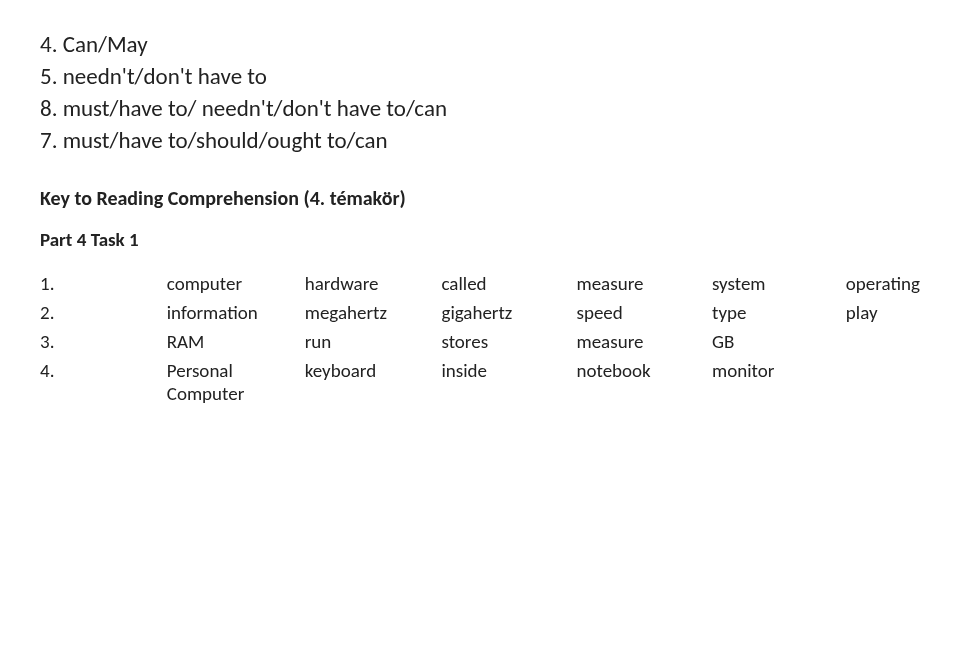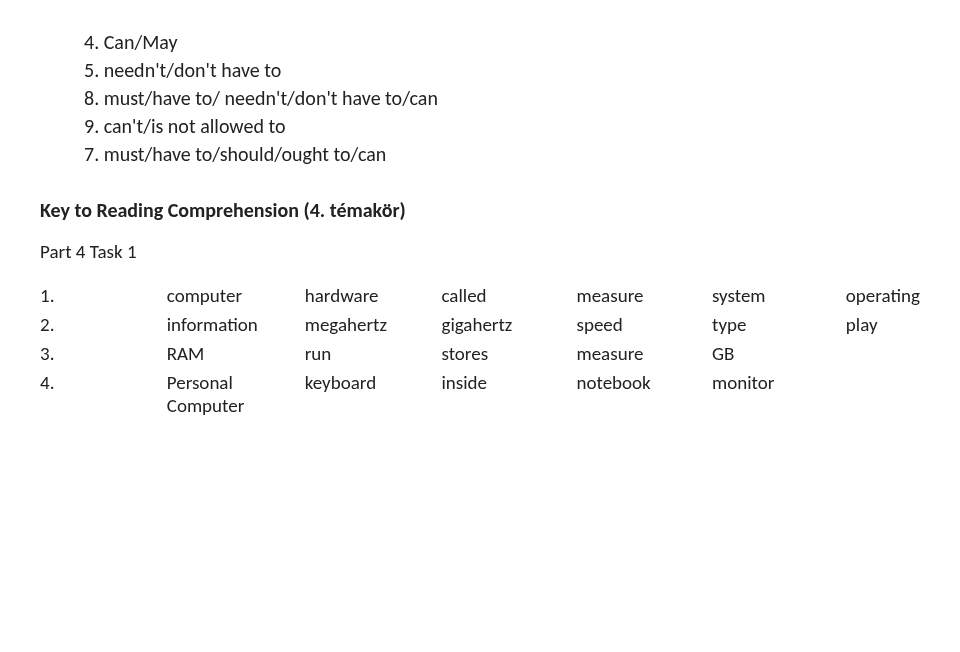--- a/index.html
+++ b/index.html
@@ -15,33 +15,32 @@
       width: 960px;
       min-height: 652px;
       padding: 30px 40px 30px 40px;
     }
     .numbered-list {
       list-style: none;
       margin-bottom: 32px;
     }
     .numbered-list li {
       margin-bottom: 4px;
-      font-size: 20px;
-      margin-left: 44px;
+      font-size: 23px;
     }
     .section-title {
       text-align: left;
       font-size: 20px;
       font-weight: bold;
       margin-bottom: 18px;
       margin-top: 8px;
     }
     .part-title {
       font-size: 19px;
-      font-weight: normal;
+      font-weight: bold;
       margin-bottom: 18px;
     }
     .vocab-table {
       width: 100%;
       border-collapse: collapse;
       margin-bottom: 6px;
     }
     .vocab-table td {
       font-size: 19px;
       padding: 3px 0;
@@ -56,21 +55,20 @@
       padding-right: 4px;
     }
   </style>
 </head>
 <body>
 
 <ul class="numbered-list">
 <li>4. Can/May</li>
     <li>5. needn't/don't have to</li>
     <li>8. must/have to/ needn't/don't have to/can</li>
-    <li>9. can't/is not allowed to</li>
     <li>7. must/have to/should/ought to/can</li>
   </ul>
 
 <div class="section-title">Key to Reading Comprehension (4. témakör)</div>
 
 <div class="part-title">Part 4 Task 1</div>
 
 <table class="vocab-table">
   <tbody id="vocab-tbody">
   <tr>

